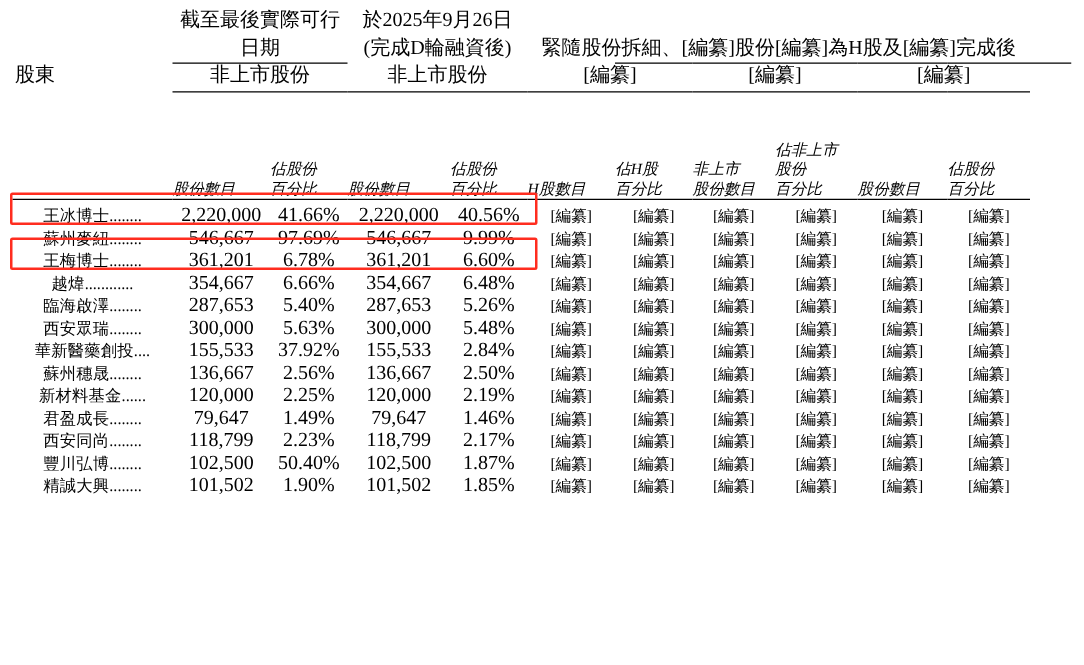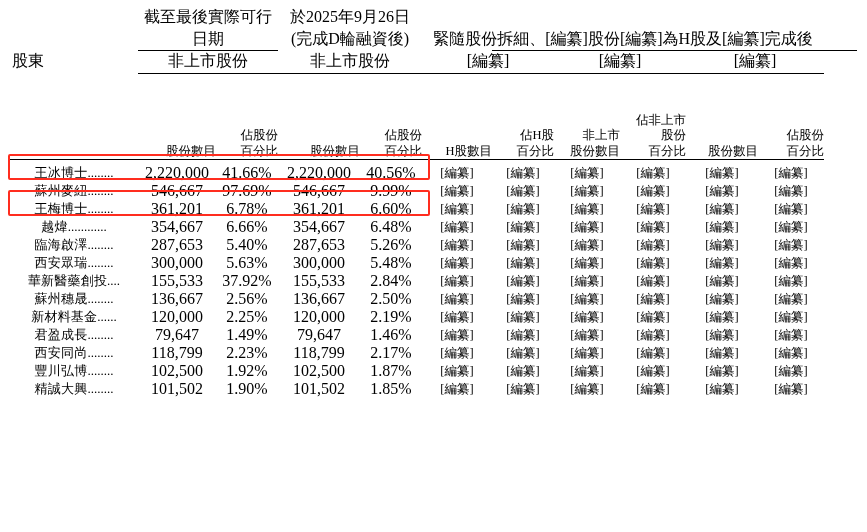--- a/index.html
+++ b/index.html
@@ -26,21 +26,22 @@
     width: 847px;
     table-layout: fixed;
     font-size: 12.5px;
   }
   table.sh td, table.sh th {
     padding: 0;
     vertical-align: bottom;
     font-weight: normal;
   }
   .hdr-cell {
-    text-align: right;
+    text-align: left;
+    font-style: italic;
     font-weight: bold;
     font-size: 12.5px;
     line-height: 1.25;
     padding-bottom: 2px;
   }
   .hdr-plain {
     text-align: center;
     font-weight: bold;
     font-size: 16px;
     line-height: 1.3;
@@ -348,21 +349,21 @@
           <td class="redact">[編纂]</td>
           <td class="redact">[編纂]</td>
           <td class="redact">[編纂]</td>
           <td class="redact">[編纂]</td>
           <td class="redact">[編纂]</td>
           <td class="redact">[編纂]</td>
         </tr>
         <tr id="row-11">
           <td class="name-cell"><span>豐川弘博</span><span class="dots">........</span></td>
           <td class="num-cell">102,500</td>
-          <td class="num-cell">1.92%</td>
+          <td class="num-cell">50.40%</td>
           <td class="num-cell">102,500</td>
           <td class="num-cell">1.87%</td>
           <td class="redact">[編纂]</td>
           <td class="redact">[編纂]</td>
           <td class="redact">[編纂]</td>
           <td class="redact">[編纂]</td>
           <td class="redact">[編纂]</td>
           <td class="redact">[編纂]</td>
         </tr>
         <tr id="row-12">

